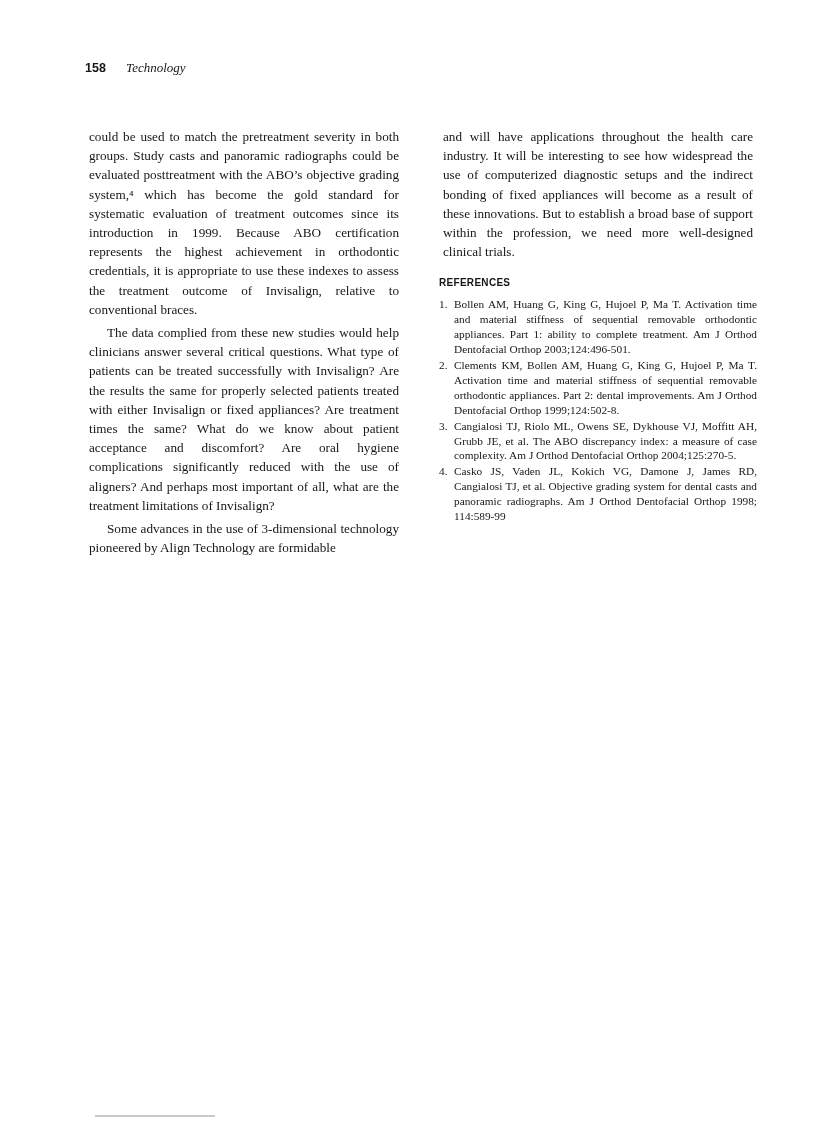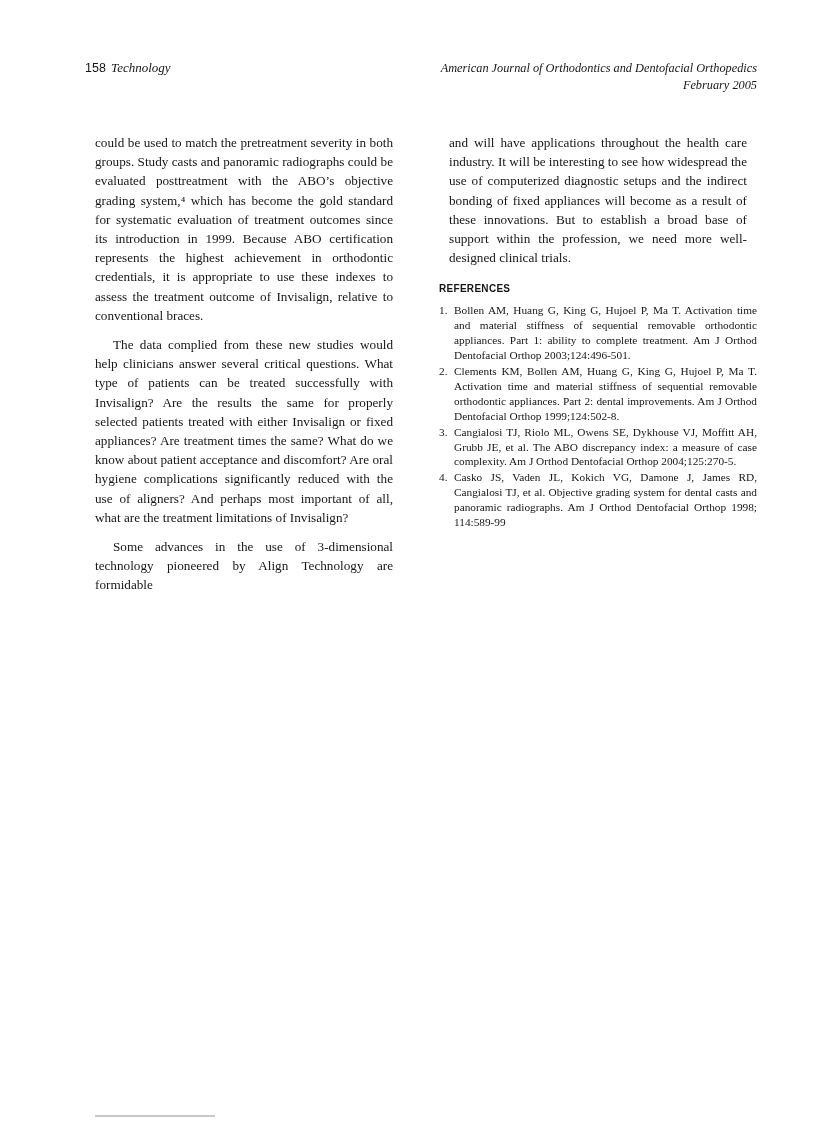--- a/index.html
+++ b/index.html
@@ -24,23 +24,23 @@
     display: flex;
     justify-content: space-between;
     align-items: flex-start;
   }
   .header-left {
     font-size: 13px;
     white-space: nowrap;
   }
   .page-number {
     font-family: "Liberation Sans", "DejaVu Sans", sans-serif;
-    font-weight: normal;
+    font-weight: bold;
     font-size: 12.5px;
-    margin-right: 2px;
+    margin-right: 17px;
   }
   .section-title {
     font-style: italic;
     font-size: 13px;
   }
   .header-right {
     text-align: right;
     font-style: italic;
     font-size: 12.3px;
     line-height: 17px;
@@ -50,21 +50,21 @@
     top: 123px;
     left: 85px;
     width: 672px;
     display: flex;
     gap: 36px;
   }
   .column {
     width: 318px;
   }
   .body-para {
-    margin: 10px;
+    margin: 4px;
     font-size: 13.2px;
     line-height: 19.2px;
     text-align: justify;
   }
   .body-para.indent {
     text-indent: 18px;
   }
   .ref-heading {
     font-family: "Liberation Sans", "DejaVu Sans", sans-serif;
     font-weight: bold;
@@ -97,24 +97,20 @@
 </head>
 <body>
 
 <div class="page">
 
   <header class="page-header">
     <div class="header-left">
       <span class="page-number">158</span>
       <span class="section-title">Technology</span>
     </div>
-    <div class="header-right">
-      <div class="journal-title">American Journal of Orthodontics and Dentofacial Orthopedics</div>
-      <div class="issue-date">February 2005</div>
-    </div>
   </header>
 
   <main class="columns">
     <div class="column" id="left-col">
         <p class="body-para">could be used to match the pretreatment severity in both groups. Study casts and panoramic radiographs could be evaluated posttreatment with the ABO’s objective grading system,⁴ which has become the gold standard for systematic evaluation of treatment outcomes since its introduction in 1999. Because ABO certification represents the highest achievement in orthodontic credentials, it is appropriate to use these indexes to assess the treatment outcome of Invisalign, relative to conventional braces.</p>
         <p class="body-para indent">The data complied from these new studies would help clinicians answer several critical questions. What type of patients can be treated successfully with Invisalign? Are the results the same for properly selected patients treated with either Invisalign or fixed appliances? Are treatment times the same? What do we know about patient acceptance and discomfort? Are oral hygiene complications significantly reduced with the use of aligners? And perhaps most important of all, what are the treatment limitations of Invisalign?</p>
         <p class="body-para indent">Some advances in the use of 3-dimensional technology pioneered by Align Technology are formidable</p>
       </div>
     <div class="column" id="right-col">
         <p class="body-para">and will have applications throughout the health care industry. It will be interesting to see how widespread the use of computerized diagnostic setups and the indirect bonding of fixed appliances will become as a result of these innovations. But to establish a broad base of support within the profession, we need more well-designed clinical trials.</p>

